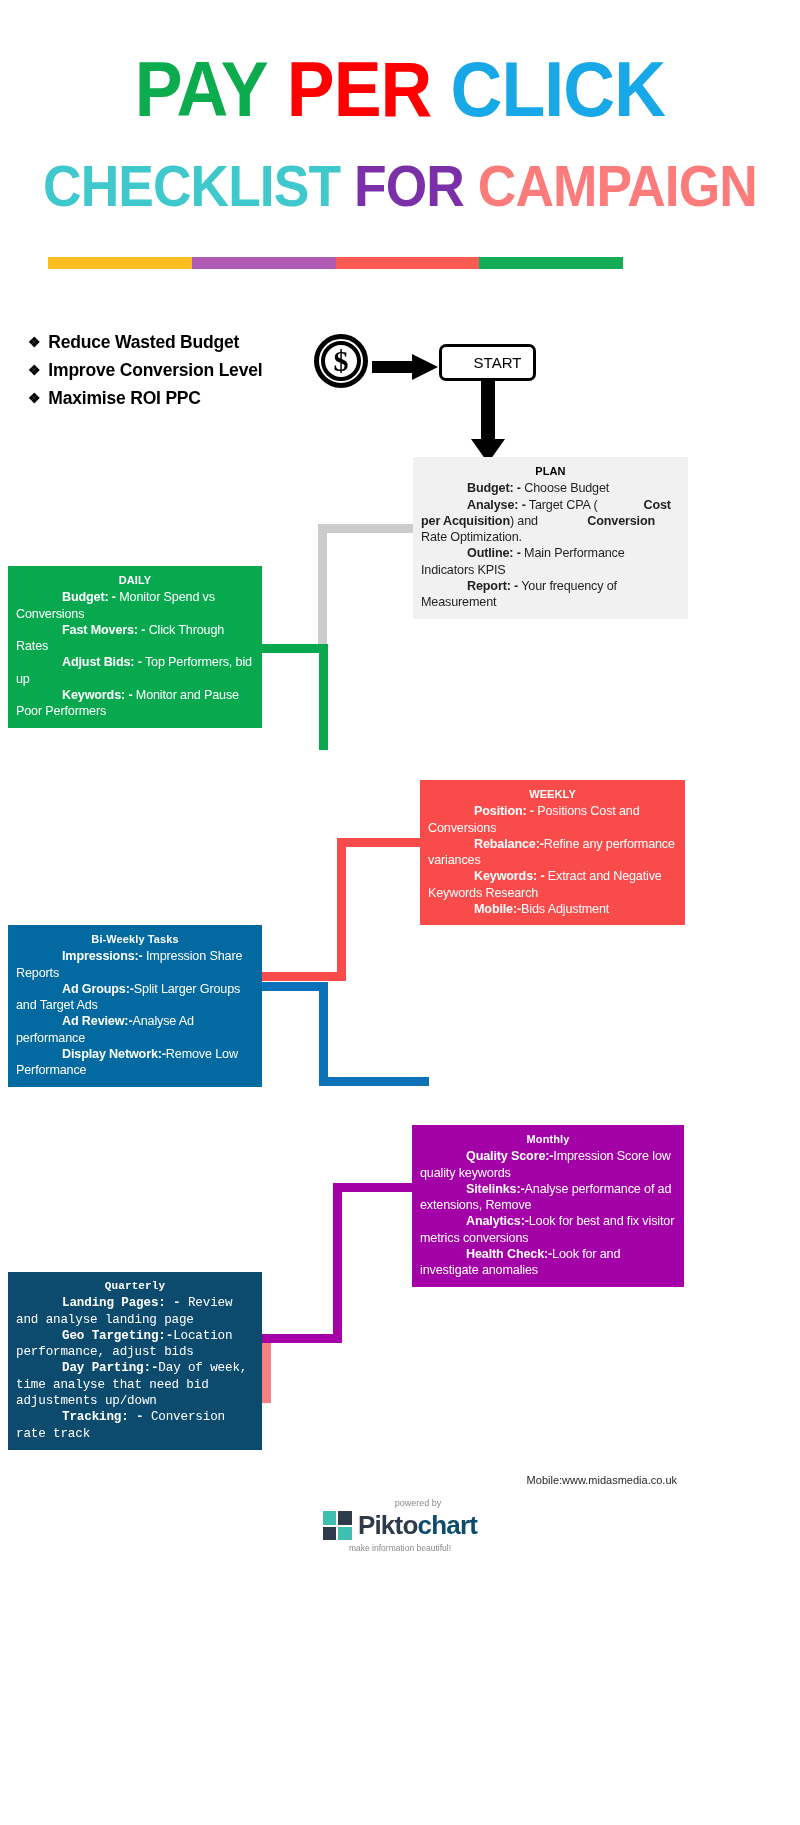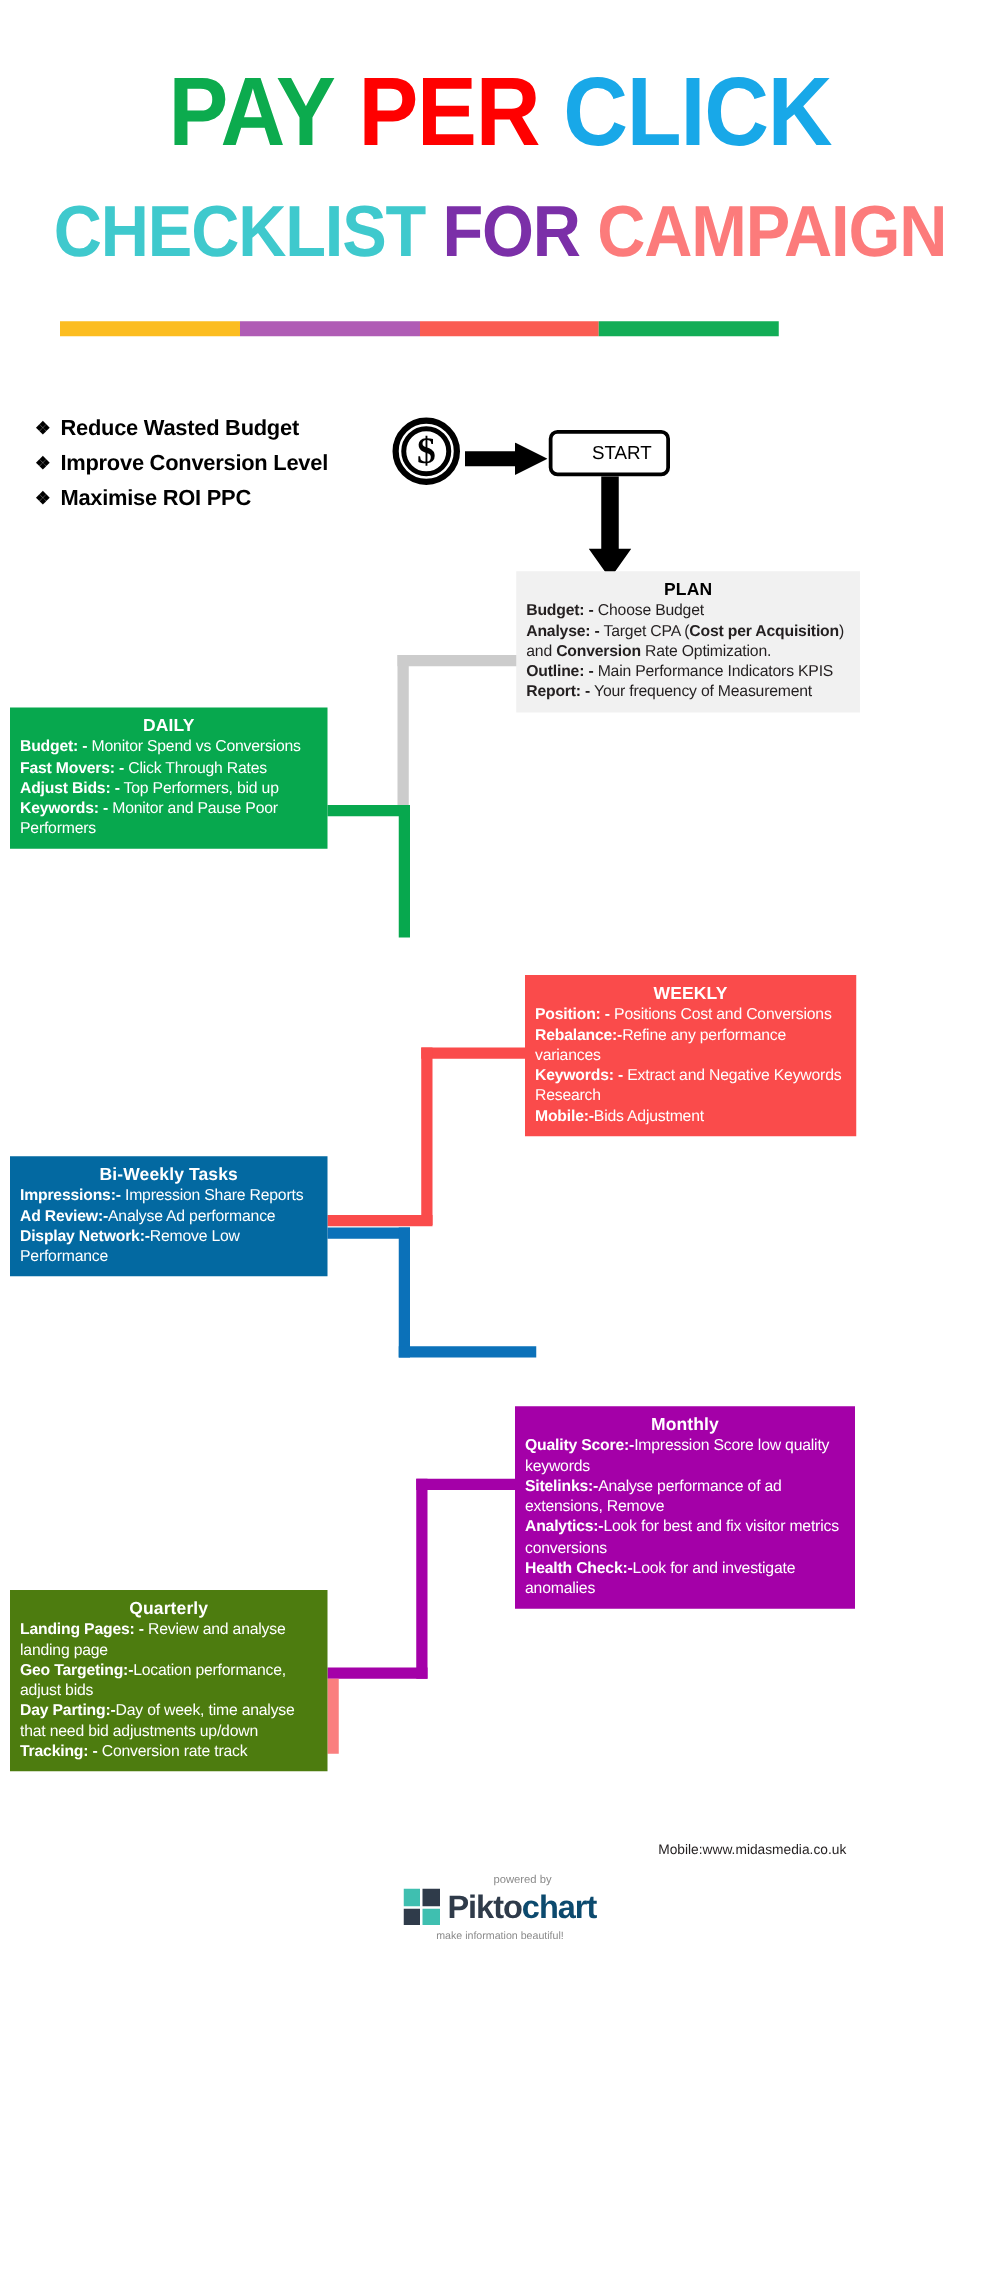--- a/index.html
+++ b/index.html
@@ -69,25 +69,25 @@
     position: absolute; left: 471px; top: 381px;
   }
 
   
   .box {
     position: absolute; padding: 6px 8px 8px 8px;
     font-size: 12.6px; line-height: 16.3px;
     letter-spacing: -0.15px;
   }
   .box .box-title {
-    text-align: center; font-weight: 700; font-size: 14px;
+    text-align: center; font-weight: 700; font-size: 11px;
     margin-bottom: 1px; letter-spacing: 0.1px;
   }
   .box p { margin: 0; }
-  .box b { font-weight: 700; }
+  .box b { font-weight: 700; margin-left: 46px; }
 
   #plan-box  { left: 413px; top: 457px; width: 275px; background: #f1f1f1; color: #231f20; }
   #plan-box .box-title { color: #000; }
   #daily-box { left: 8px;  top: 566px; width: 254px; background: #07a84e; color: #ffffff; }
   #weekly-box{ left: 420px; top: 780px; width: 265px; background: #fa4b4b; color: #ffffff; }
   #biweekly-box { left: 8px; top: 925px; width: 254px; background: #0b71b9; color: #ffffff; }
   #monthly-box { left: 412px; top: 1125px; width: 272px; background: #a400a8; color: #ffffff; }
   #quarterly-box { left: 8px; top: 1272px; width: 254px; background: #fa7f7f; color: #ffffff; }
 
   
@@ -198,31 +198,32 @@
   <div class="box" id="weekly-box" style="background: rgb(250, 75, 75); color: rgb(255, 255, 255);">
       <div class="box-title">WEEKLY</div>
       <p><b>Position: -</b> Positions Cost and Conversions</p>
       <p><b>Rebalance:-</b>Refine any performance variances</p>
       <p><b>Keywords: -</b> Extract and Negative Keywords Research</p>
       <p><b>Mobile:-</b>Bids Adjustment</p>
     </div>
   <div class="box" id="biweekly-box" style="background: #0369a1; color: rgb(255, 255, 255);">
       <div class="box-title">Bi-Weekly Tasks</div>
       <p><b>Impressions:-</b> Impression Share Reports</p>
+      <p><b>Ad Groups:-</b>Split Larger Groups and Target Ads</p>
       <p><b>Ad Review:-</b>Analyse Ad performance</p>
       <p><b>Display Network:-</b>Remove Low Performance</p>
     </div>
   <div class="box" id="monthly-box" style="background: rgb(164, 0, 168); color: rgb(255, 255, 255);">
       <div class="box-title">Monthly</div>
       <p><b>Quality Score:-</b>Impression Score low quality keywords</p>
       <p><b>Sitelinks:-</b>Analyse performance of ad extensions, Remove</p>
       <p><b>Analytics:-</b>Look for best and fix visitor metrics conversions</p>
       <p><b>Health Check:-</b>Look for and investigate anomalies</p>
     </div>
-  <div class="box" id="quarterly-box" style="background: #4d7c0f; color: rgb(255, 255, 255);">
+  <div class="box" id="quarterly-box" style="background: #0c4a6e; color: rgb(255, 255, 255); font-family: Liberation Mono, monospace;">
       <div class="box-title">Quarterly</div>
       <p><b>Landing Pages: -</b> Review and analyse landing page</p>
       <p><b>Geo Targeting:-</b>Location performance, adjust bids</p>
       <p><b>Day Parting:-</b>Day of week, time analyse that need bid adjustments up/down</p>
       <p><b>Tracking: -</b> Conversion rate track</p>
     </div>
 
   <div id="source">Mobile:www.midasmedia.co.uk</div>
 
   <div id="pikto">

